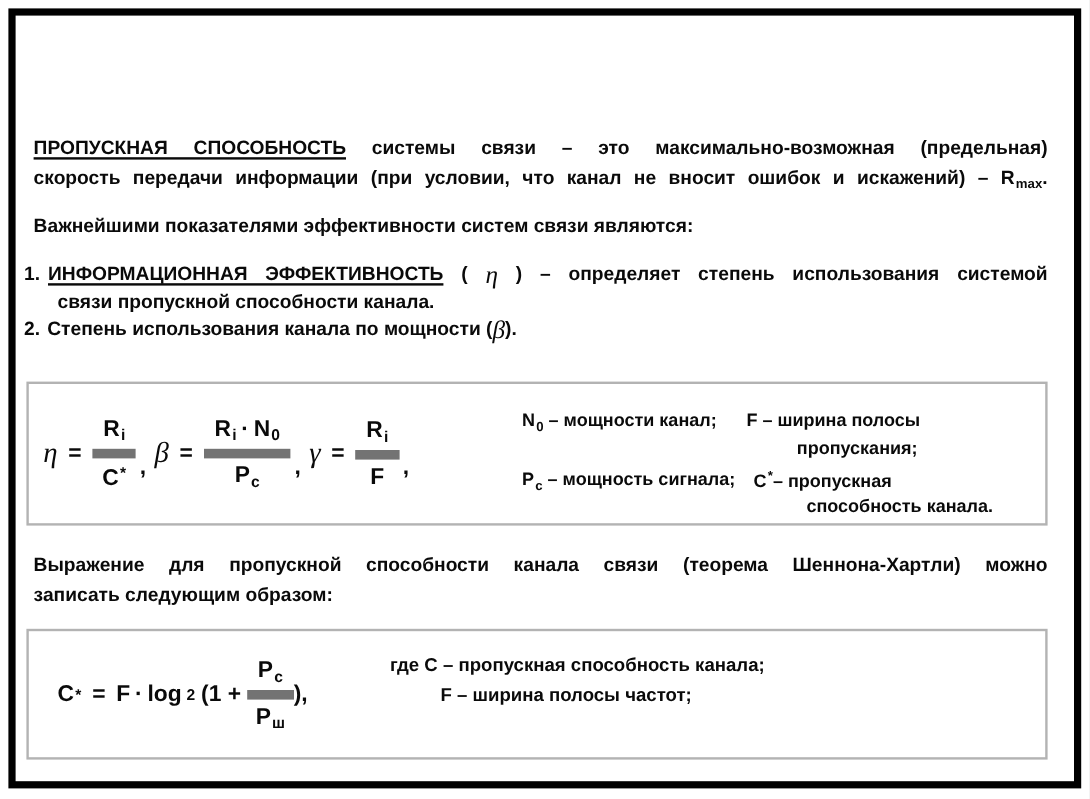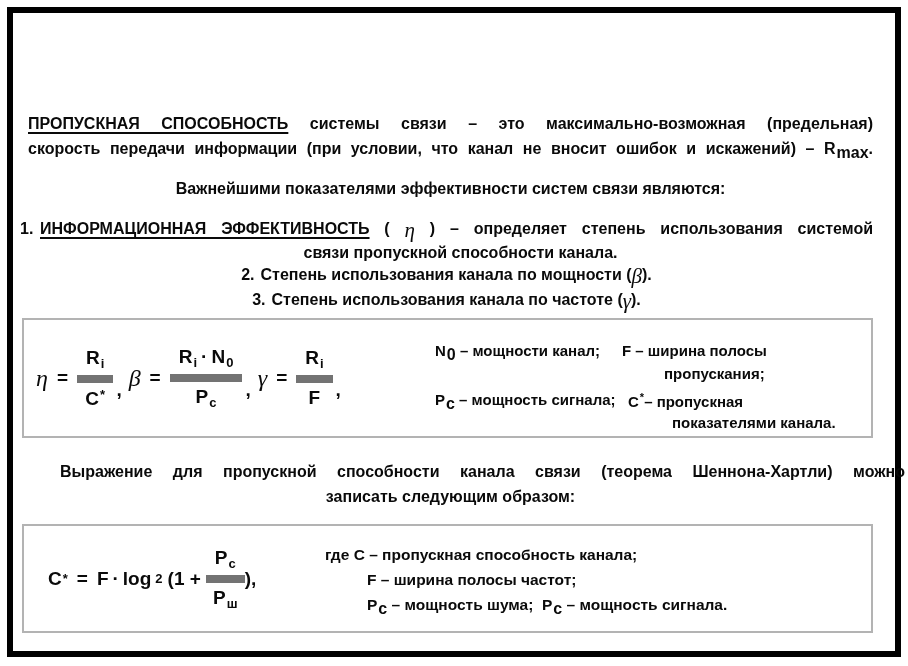--- a/index.html
+++ b/index.html
@@ -6,28 +6,28 @@
   .page {
     position:relative; width:908px; height:666px; background:#ffffff;
     font-family:"Liberation Sans", sans-serif; font-weight:700; color:#0a0a0a;
     overflow:hidden; margin:0 auto;
   }
   .frame {
     position:absolute; left:7px; top:7px; width:894px; height:650px;
     border:6px solid #000; box-sizing:border-box; pointer-events:none;
   }
   .abs { position:absolute; }
-  .para { font-size:16px; line-height:25px;text-align:center; }
+  .para { font-size:16px; line-height:25px; }
   .jline { text-align:justify; text-align-last:justify; }
   .ul { text-decoration:underline; text-decoration-thickness:2px; text-underline-offset:3px; }
   .gk {
     font-family:"Liberation Serif", serif; font-style:italic; font-weight:400;
     font-size:21px; line-height:1; vertical-align:-3px;
   }
-  sub.s { font-size:16px; font-weight:700; vertical-align:-4px; letter-spacing:0; margin-left:1px; }
+  sub.s { font-size:11px; font-weight:700; vertical-align:-4px; letter-spacing:0; margin-left:1px; }
   sup.s { font-size:11px; font-weight:700; vertical-align:6px; margin-left:1px; }
 
   .gbox {
     position:absolute; left:22px; width:851px; background:#fff;
     border:2px solid #b3b3b3; box-sizing:border-box;
   }
   #box1 { top:318px; height:120px; }
   #box2 { top:524px; height:109px; }
 
   .frow {
@@ -66,23 +66,20 @@
 
   <div class="abs para" style="left:20px; top:216px;">1.</div>
   <div class="abs para" style="left:48px; top:240px; width:825px;">связи пропускной способности канала.</div>
   <div class="abs para jline" style="left:40px; top:216px; width:833px;">
     <span class="ul">ИНФОРМАЦИОННАЯ ЭФФЕКТИВНОСТЬ</span><span> ( </span><span class="gk">η</span><span> ) – определяет степень использования системой</span>
   </div>
 
   <div class="abs para" style="left:20px; top:262px; width:853px;">
     <span>2.</span><span style="display:inline-block; width:6px;"></span><span>Степень использования канала по мощности (</span><span class="gk">β</span><span>).</span>
   </div>
-  <div class="abs para" style="left:20px; top:287px; width:853px;">
-    <span>3.</span><span style="display:inline-block; width:6px;"></span><span>Степень использования канала по частоте (</span><span class="gk">γ</span><span>).</span>
-  </div>
 
   <div class="gbox" id="box1">
     <div class="frow" id="f-row">
       <span class="gk">η</span>
       <span class="eq">=</span>
       <span class="frac">
         <span class="num"><span>R</span><sub class="s">i</sub></span>
         <span class="den"><span>C</span><sup class="s">*</sup></span>
       </span>
       <span class="fcomma">,</span>
@@ -110,24 +107,24 @@
     <div class="abs legend" style="left:598px; top:23px;">
       <span>F</span><span> – ширина полосы</span>
     </div>
     <div class="abs legend" style="left:640px; top:46px;">пропускания;</div>
     <div class="abs legend" style="left:411px; top:72px;">
       <span>P</span><sub class="s">c</sub><span> – мощность сигнала;</span>
     </div>
     <div class="abs legend" style="left:604px; top:72px;">
       <span>C</span><sup class="s">*</sup><span>– пропускная</span>
     </div>
-    <div class="abs legend" style="left:648px; top:95px;">показателями канала.</div>
+    <div class="abs legend" style="left:648px; top:95px;">способность канала.</div>
   </div>
 
-  <div class="abs para jline" style="left:28px; top:459px; width:845px;margin-left:32px;">Выражение для пропускной способности канала связи (теорема Шеннона-Хартли) можно</div>
+  <div class="abs para jline" style="left:28px; top:459px; width:845px;">Выражение для пропускной способности канала связи (теорема Шеннона-Хартли) можно</div>
   <div class="abs para" style="left:28px; top:484px; width:845px;">записать следующим образом:</div>
 
   <div class="gbox" id="box2">
     <div class="frow" id="f2-row">
       <span>C</span>
         <sup class="s">*</sup>
       <span class="eq">=</span>
       <span>F</span>
       <span class="fsp">·</span>
       <span>log</span>
@@ -140,18 +137,15 @@
       <span>),</span>
     </div>
 
     <div class="abs" id="b2-legend" style="left:301px; top:16px;">
       <div>
         <span>где </span><span>C</span><span> – пропускная способность канала;</span>
       </div>
       <div class="ind">
         <span>F</span><span> – ширина полосы частот;</span>
       </div>
-      <div class="ind">
-        <span>P</span><sub class="s">c</sub><span> – мощность шума;&nbsp; </span><span>P</span><sub class="s">c</sub><span> – мощность сигнала.</span>
-      </div>
     </div>
   </div>
 </div>
 
 </body></html>

